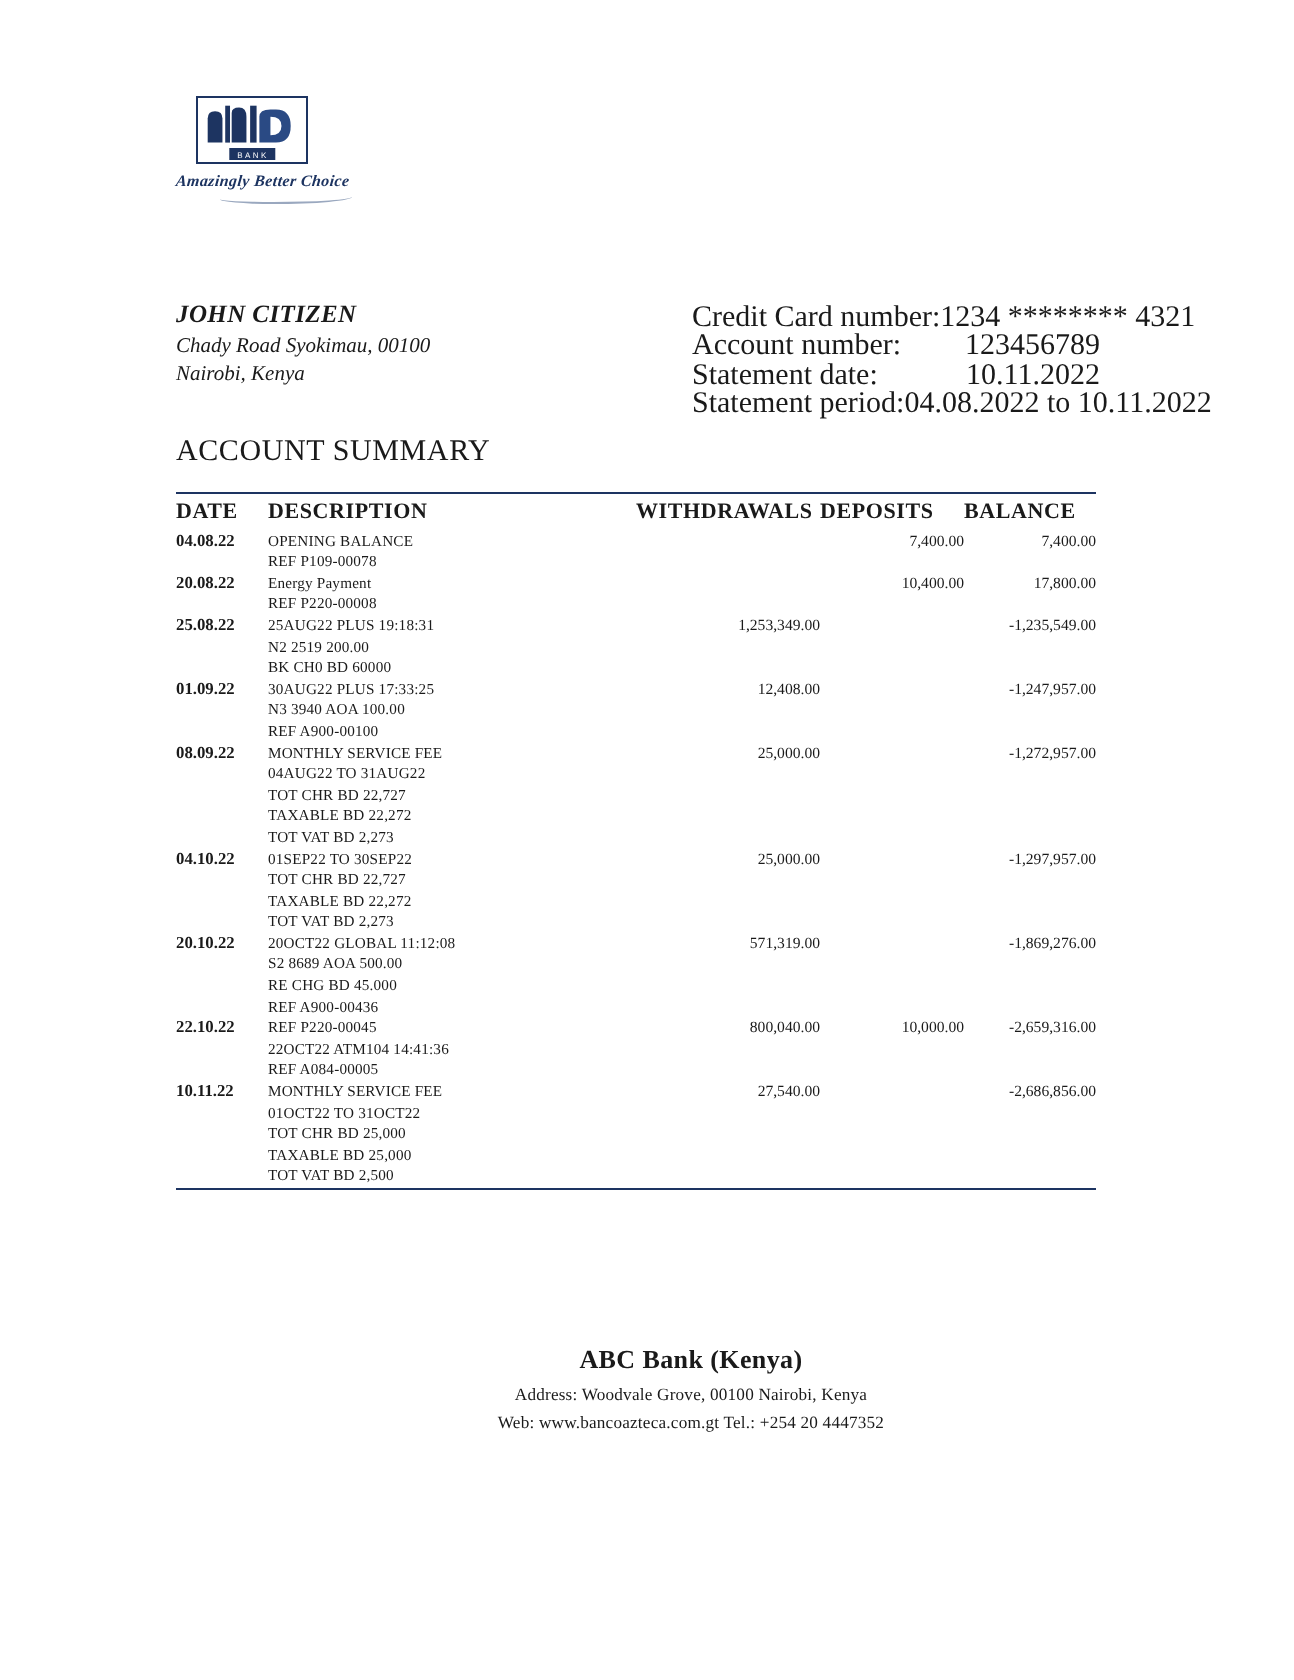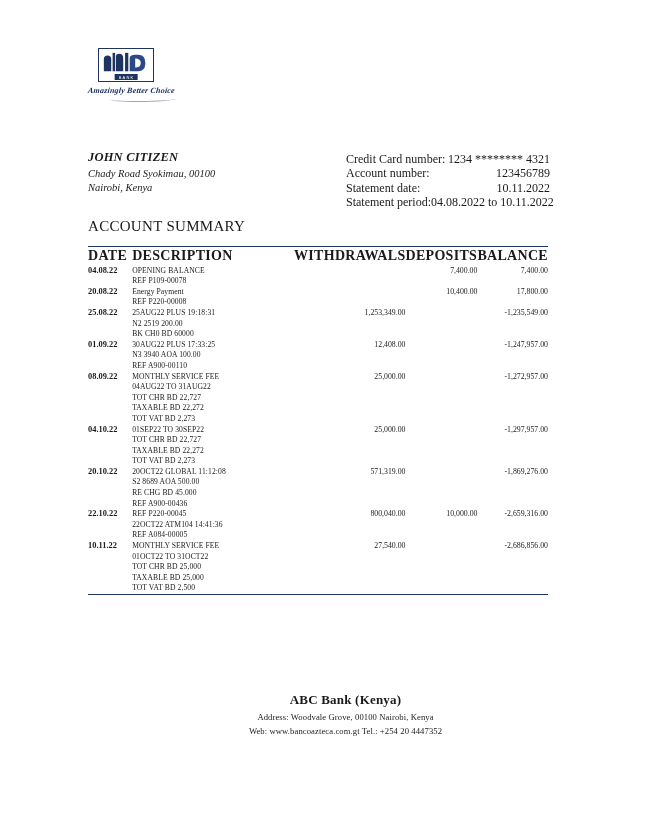--- a/index.html
+++ b/index.html
@@ -94,21 +94,21 @@
   }
   .cust-line {
     font-size: 10.5px;
   }
 
   .acct-block {
     position: absolute;
     left: 346px;
     top: 152px;
     width: 204px;
-    font-size: 12px;
+    font-size: 15px;
     line-height: 14.4px;
   }
   .acct-row {
     display: flex;
     justify-content: space-between;
     white-space: nowrap;
   }
   .acct-label { text-align: left; }
   .acct-value { text-align: right; }
 
@@ -135,21 +135,21 @@
   .rule-bottom {
     border-top: 1.6px solid #1d3461;
   }
   table.stmt {
     width: 100%;
     border-collapse: collapse;
     font-size: 7.6px;
     line-height: 10.6px;
   }
   table.stmt th {
-    font-size: 14px;
+    font-size: 11px;
     font-weight: bold;
     letter-spacing: 0.3px;
     padding: 4px 0 4px 0;
     text-align: left;
     white-space: nowrap;
     margin-left: 40px;
   }
   th.c-date { width: 46px; }
   th.c-desc { width: 184px; }
   th.c-wd   { width: 92px;  text-align: right; }
@@ -176,21 +176,21 @@
     font-size: 7.8px;
     vertical-align: bottom;
   }
   .desc-lines div { line-height: 10.6px; }
 
   
   .footer {
     position: absolute;
     left: 0;
     right: 0;
-    top: 692px;
+    top: 672px;
     text-align: center;
     padding-left: 44px;
   }
   .footer-name {
     font-size: 13px;
     font-weight: bold;
     letter-spacing: 0.2px;
   }
   .footer-line {
     font-size: 8.6px;
@@ -321,21 +321,21 @@
             <td class="c-num">1,253,349.00</td>
             <td class="c-num"></td>
             <td class="c-num">-1,235,549.00</td>
           </tr>
           <tr>
             <td class="c-date">01.09.22</td>
             <td class="c-desc">
               <div class="desc-lines">
                 <div>30AUG22 PLUS    17:33:25</div>
                 <div>N3 3940   AOA      100.00</div>
-                <div>REF A900-00110</div>
+                <div>REF A900-00100</div>
               </div>
             </td>
             <td class="c-num">12,408.00</td>
             <td class="c-num"></td>
             <td class="c-num">-1,247,957.00</td>
           </tr>
           <tr>
             <td class="c-date">08.09.22</td>
             <td class="c-desc">
               <div class="desc-lines">

